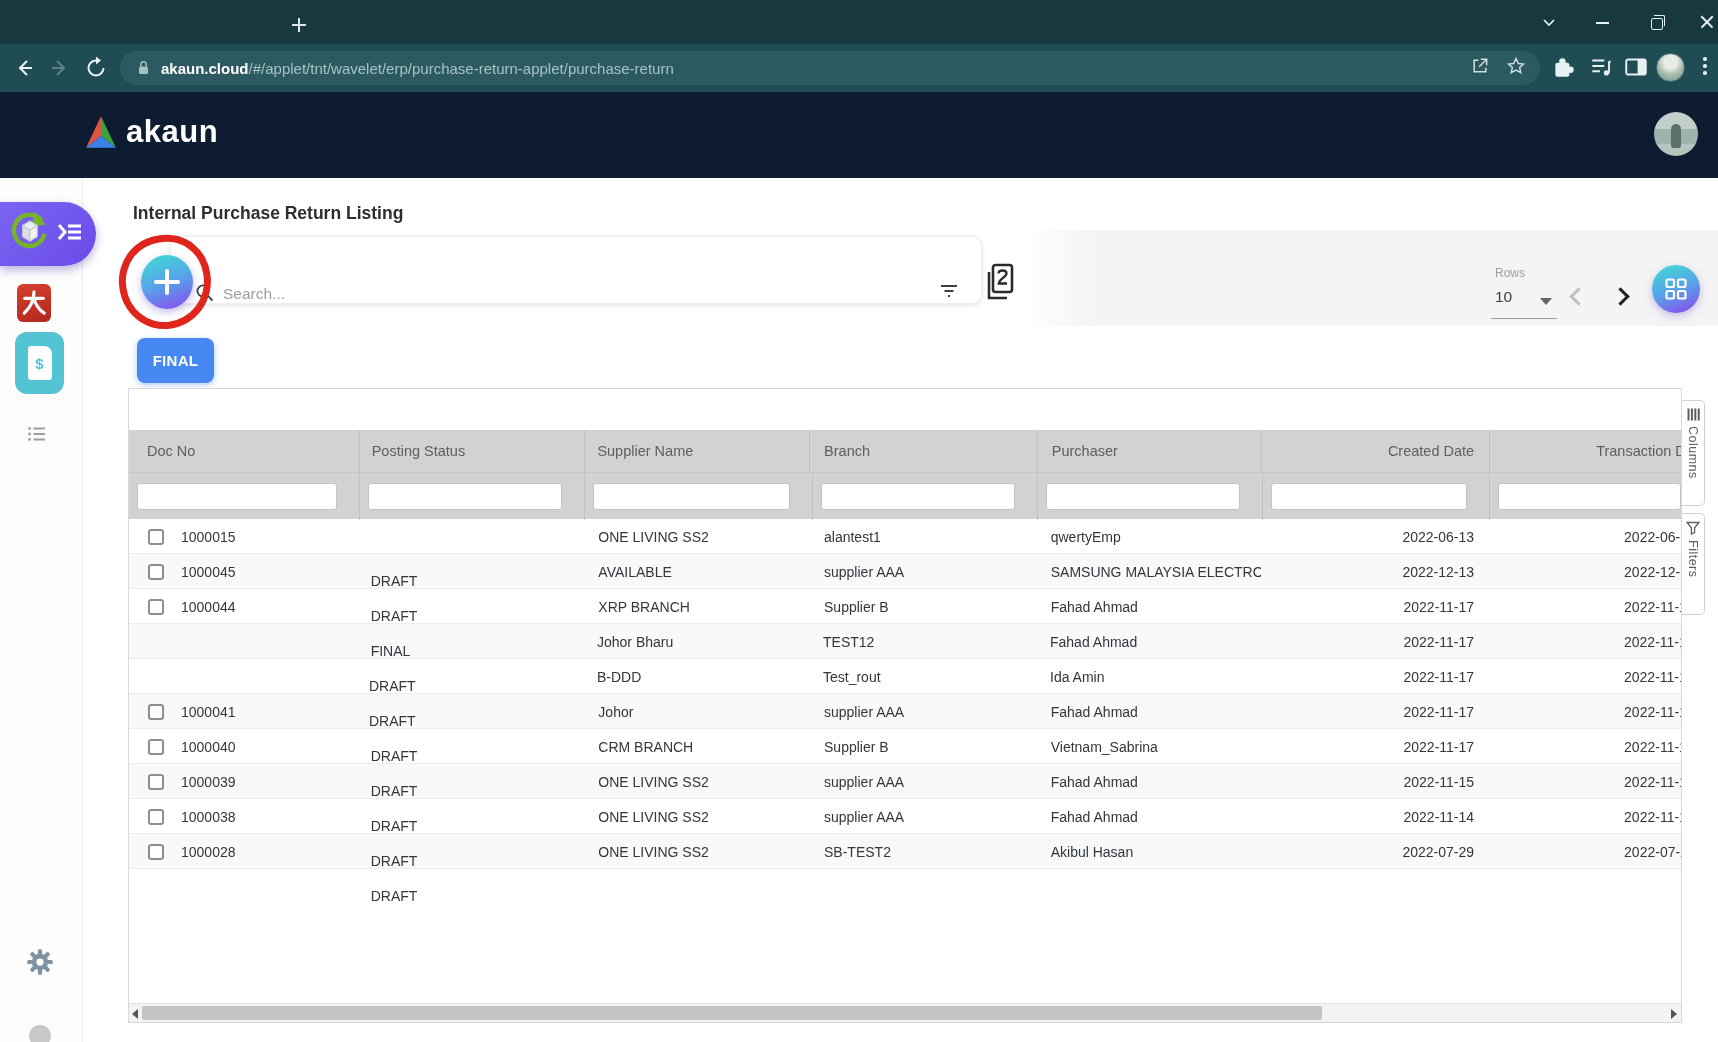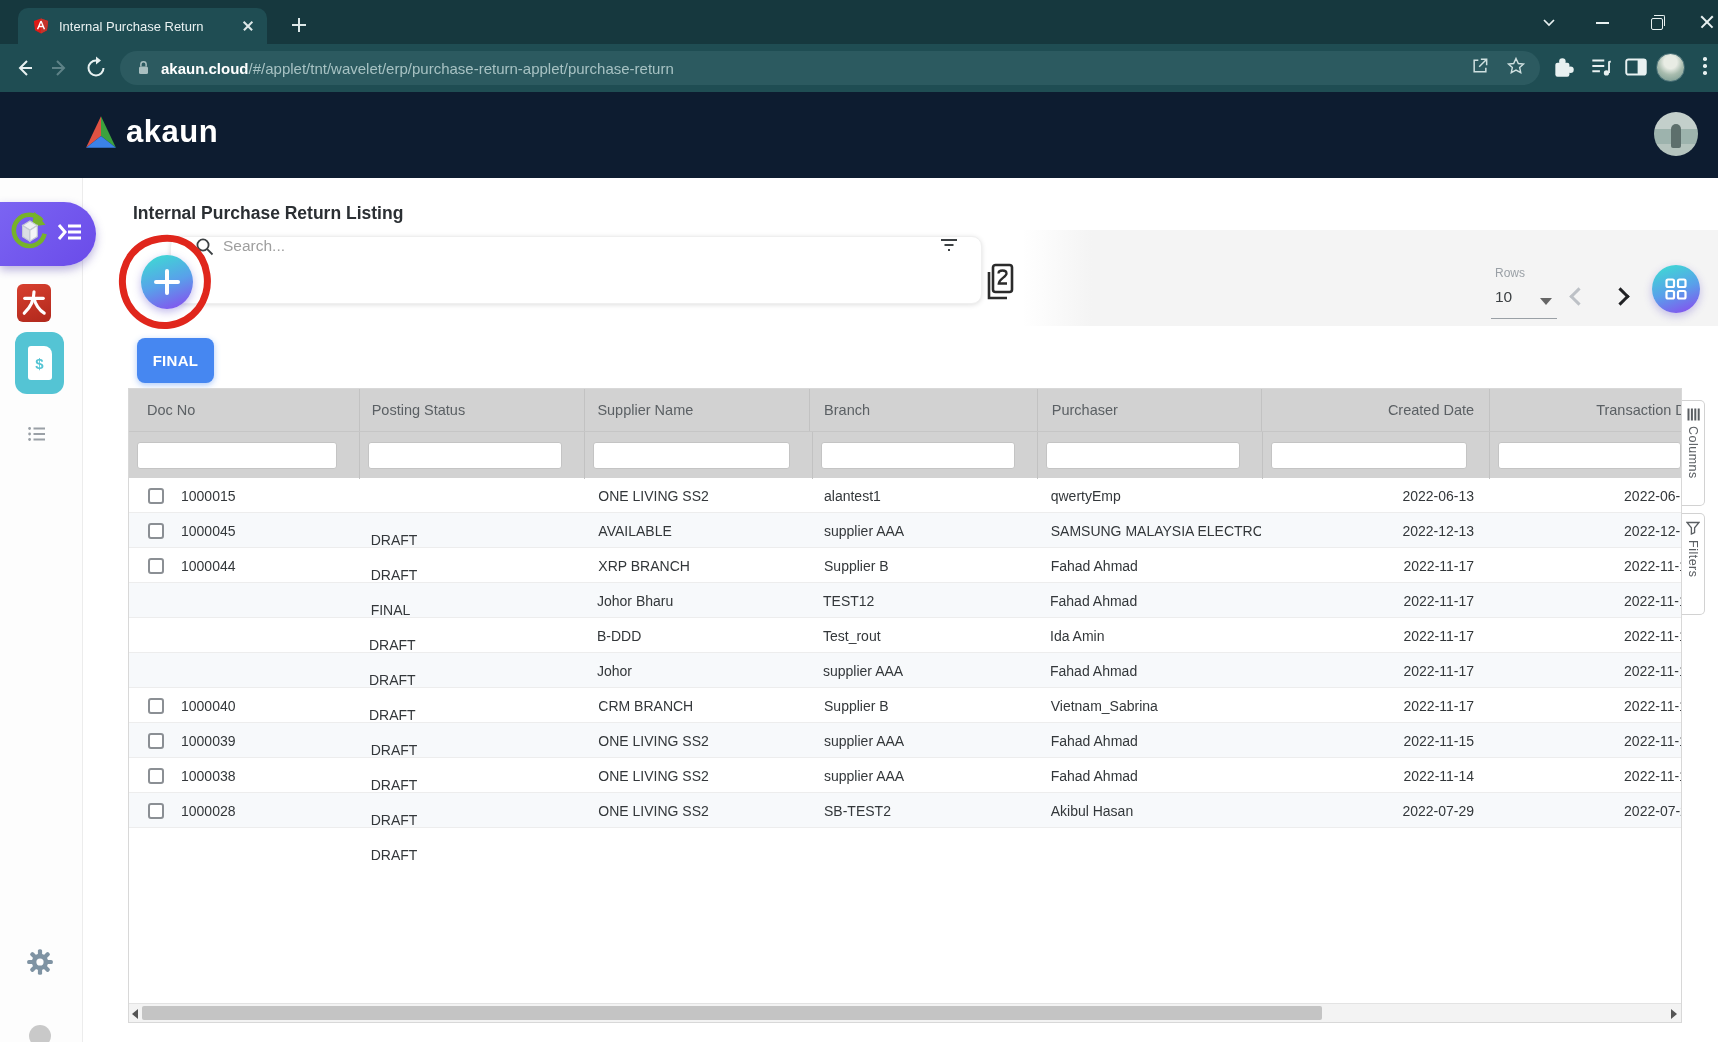--- a/index.html
+++ b/index.html
@@ -69,21 +69,21 @@
   .side-list-icon { position:absolute; left:28px; top:248px; }
   .side-gear { position:absolute; left:26px; top:770px; }
   .side-head { position:absolute; left:29px; top:847px; width:22px; height:22px; border-radius:50%; background:#C9C9C9; }
 
   .page-title { position:absolute; left:133px; top:25px; font-size:17.5px; font-weight:700; color:#2B2F33; }
 
   .gray-band { position:absolute; left:1022px; top:52px; width:696px; height:96px;
       background:linear-gradient(90deg, rgba(244,244,244,0), #F4F4F4 70px); }
 
   .search-bar { position:absolute; left:170px; top:58px; width:812px; height:68px; background:#fff;
-      border:1px solid #EFEFEF; border-radius:10px; box-shadow:0 1px 5px rgba(0,0,0,.13); display:flex; align-items:flex-start; }
+      border:1px solid #EFEFEF; border-radius:10px; box-shadow:0 1px 5px rgba(0,0,0,.13); display:flex; align-items:flex-end; }
   .search-bar svg.mag { margin-left:24px; flex:none; }
   .search-input { border:none; outline:none; font-size:15.5px; color:#555; margin-left:8px; flex:1; font-family:"Liberation Sans",sans-serif; }
   .search-input::placeholder { color:#9E9E9E; }
   .filter-icon { margin-right:22px; flex:none; }
 
   .plus-btn { position:absolute; left:141px; top:77px; width:52px; height:54px; border-radius:50%;
       background:linear-gradient(160deg,#3BE0D1 0%,#59A0EA 52%,#8B46EF 100%); z-index:6;
       display:flex; align-items:center; justify-content:center; box-shadow:0 3px 8px rgba(80,60,200,.35); }
   .plus-btn::before { content:""; position:absolute; width:26px; height:4px; border-radius:2px; background:#fff; }
   .plus-btn::after { content:""; position:absolute; width:4px; height:26px; border-radius:2px; background:#fff; }
@@ -104,21 +104,21 @@
       background:linear-gradient(160deg,#3BE0D1 0%,#59A0EA 52%,#8B46EF 100%); display:flex; align-items:center; justify-content:center;
       box-shadow:0 3px 8px rgba(80,60,200,.3); }
 
   .final-btn { position:absolute; left:137px; top:160px; width:77px; height:45px; background:#4687F1; color:#fff;
       font-size:15px; font-weight:700; border:none; border-radius:8px; letter-spacing:.3px;
       box-shadow:0 2px 6px rgba(70,135,241,.45); font-family:"Liberation Sans",sans-serif; }
 
   
   .table-wrap { position:absolute; left:128px; top:210px; width:1554px; height:635px;
       border:1px solid #D8D8D8; background:#fff; overflow:hidden; }
-  .thead { display:flex; height:42px; background:#D2D2D2; }
+  .thead { display:flex; height:42px; background:#D2D2D2;margin-top:41px; }
   .th { font-size:14.5px; color:#5B6064; display:flex; align-items:center; height:42px; white-space:nowrap; overflow:hidden; }
   .th + .th { border-left:1px solid #C2C2C2; }
   .c1{width:230px;} .c2{width:226px;} .c3{width:228px;} .c4{width:225px;} .c5{width:225px;} .c6{width:228px;} .c7{width:192px;}
   .th.c1{padding-left:18px;} .th.c2{padding-left:12px;} .th.c3{padding-left:14px;} .th.c4{padding-left:12px;} .th.c5{padding-left:14px;}
   .th.c6{justify-content:flex-end;padding-right:15px;} .th.c7{padding-left:106px;}
   .tfilter { display:flex; height:47px; background:#D2D2D2; border-top:1px solid #C6C6C6; }
   .fcell { height:47px; padding:10px 22px 0 8px; }
   .fcell + .fcell { border-left:1px solid #C2C2C2; }
   .fcell.c7 { padding-right:0; }
   .fcell input { width:100%; height:27px; border:1px solid #C4C4C4; border-radius:3px; background:#fff; outline:none; padding:0 6px;
@@ -142,31 +142,20 @@
       display:flex; flex-direction:column; align-items:center; padding-top:7px; margin-bottom:7px; }
   .side-tab svg { flex:none; }
   .vtext { writing-mode:vertical-rl; font-size:12.5px; color:#5A5E62; margin:5px 0 9px; letter-spacing:.5px; }
 </style>
 </head>
 <body>
 
 <div class="screen">
 
   <div class="tabstrip">
-    <div class="tab">
-      <span class="favicon">
-        <svg width="18" height="18" viewBox="0 0 24 24">
-            <path d="M12 2 L21.5 5.4 20 17.8 12 22 4 17.8 2.5 5.4Z" fill="#DD1B16"></path>
-            <path d="M12 2 L12 22 20 17.8 21.5 5.4Z" fill="#C3342C"></path>
-            <path d="M12 5.2 L7.4 16.4 M12 5.2 L16.6 16.4 M9.2 12.6 H14.8" stroke="#fff" stroke-width="1.9" fill="none"></path>
-          </svg>
-      </span>
-      <span class="tab-title">Internal Purchase Return</span>
-      <span class="tab-close"></span>
-    </div>
     <div class="newtab"></div>
     <div class="wc wc-chev">
       <svg width="16" height="16" viewBox="0 0 16 16">
           <polyline points="3,6 8,11 13,6" stroke="#E8F1F1" stroke-width="1.7" fill="none"></polyline>
         </svg>
     </div>
     <div class="wc wc-min"></div>
     <div class="wc wc-restore"></div>
     <div class="wc wc-close"></div>
   </div>
@@ -415,20 +404,24 @@
           </div>
           <div class="trow">
             <div class="td c2">DRAFT</div>
             <div class="td c3">B-DDD</div>
             <div class="td c4">Test_rout</div>
             <div class="td c5">Ida Amin</div>
             <div class="td c6">2022-11-17</div>
             <div class="td c7">2022-11-17</div>
           </div>
           <div class="trow">
+            <div class="td c1">
+              <span class="cbx"></span>
+              <span>1000041</span>
+            </div>
             <div class="td c2">DRAFT</div>
             <div class="td c3">Johor</div>
             <div class="td c4">supplier AAA</div>
             <div class="td c5">Fahad Ahmad</div>
             <div class="td c6">2022-11-17</div>
             <div class="td c7">2022-11-17</div>
           </div>
           <div class="trow">
             <div class="td c1">
               <span class="cbx"></span>

